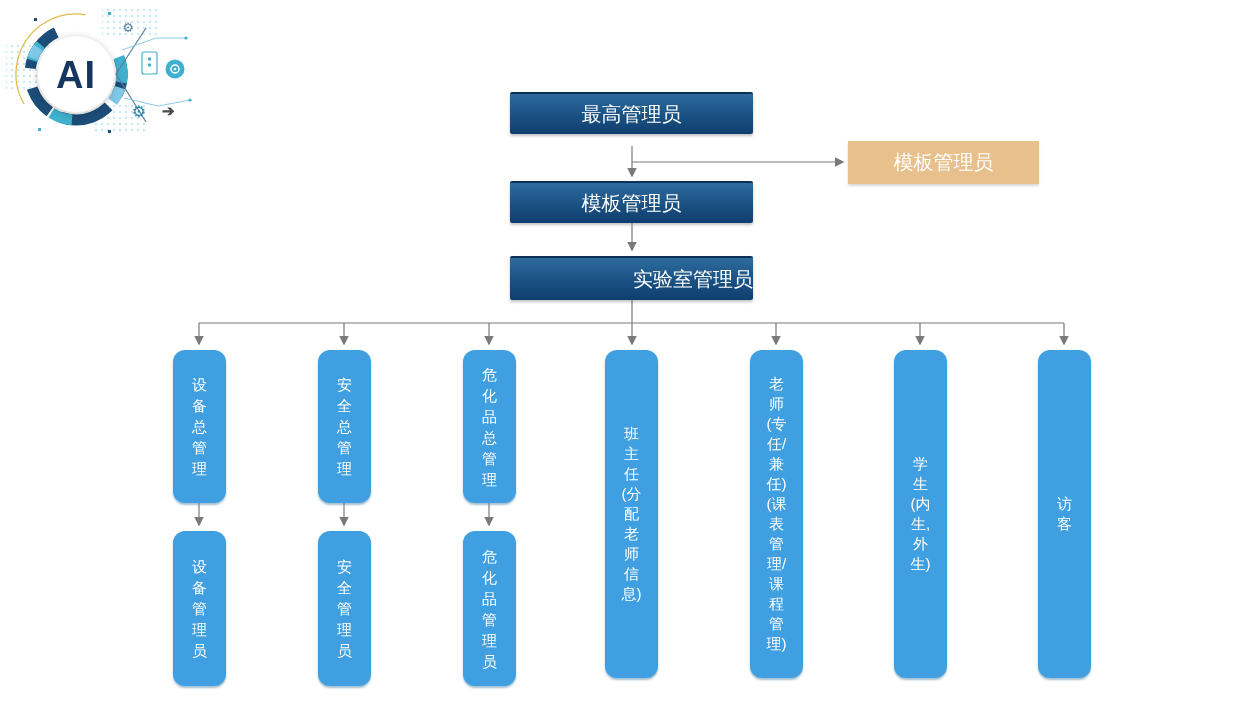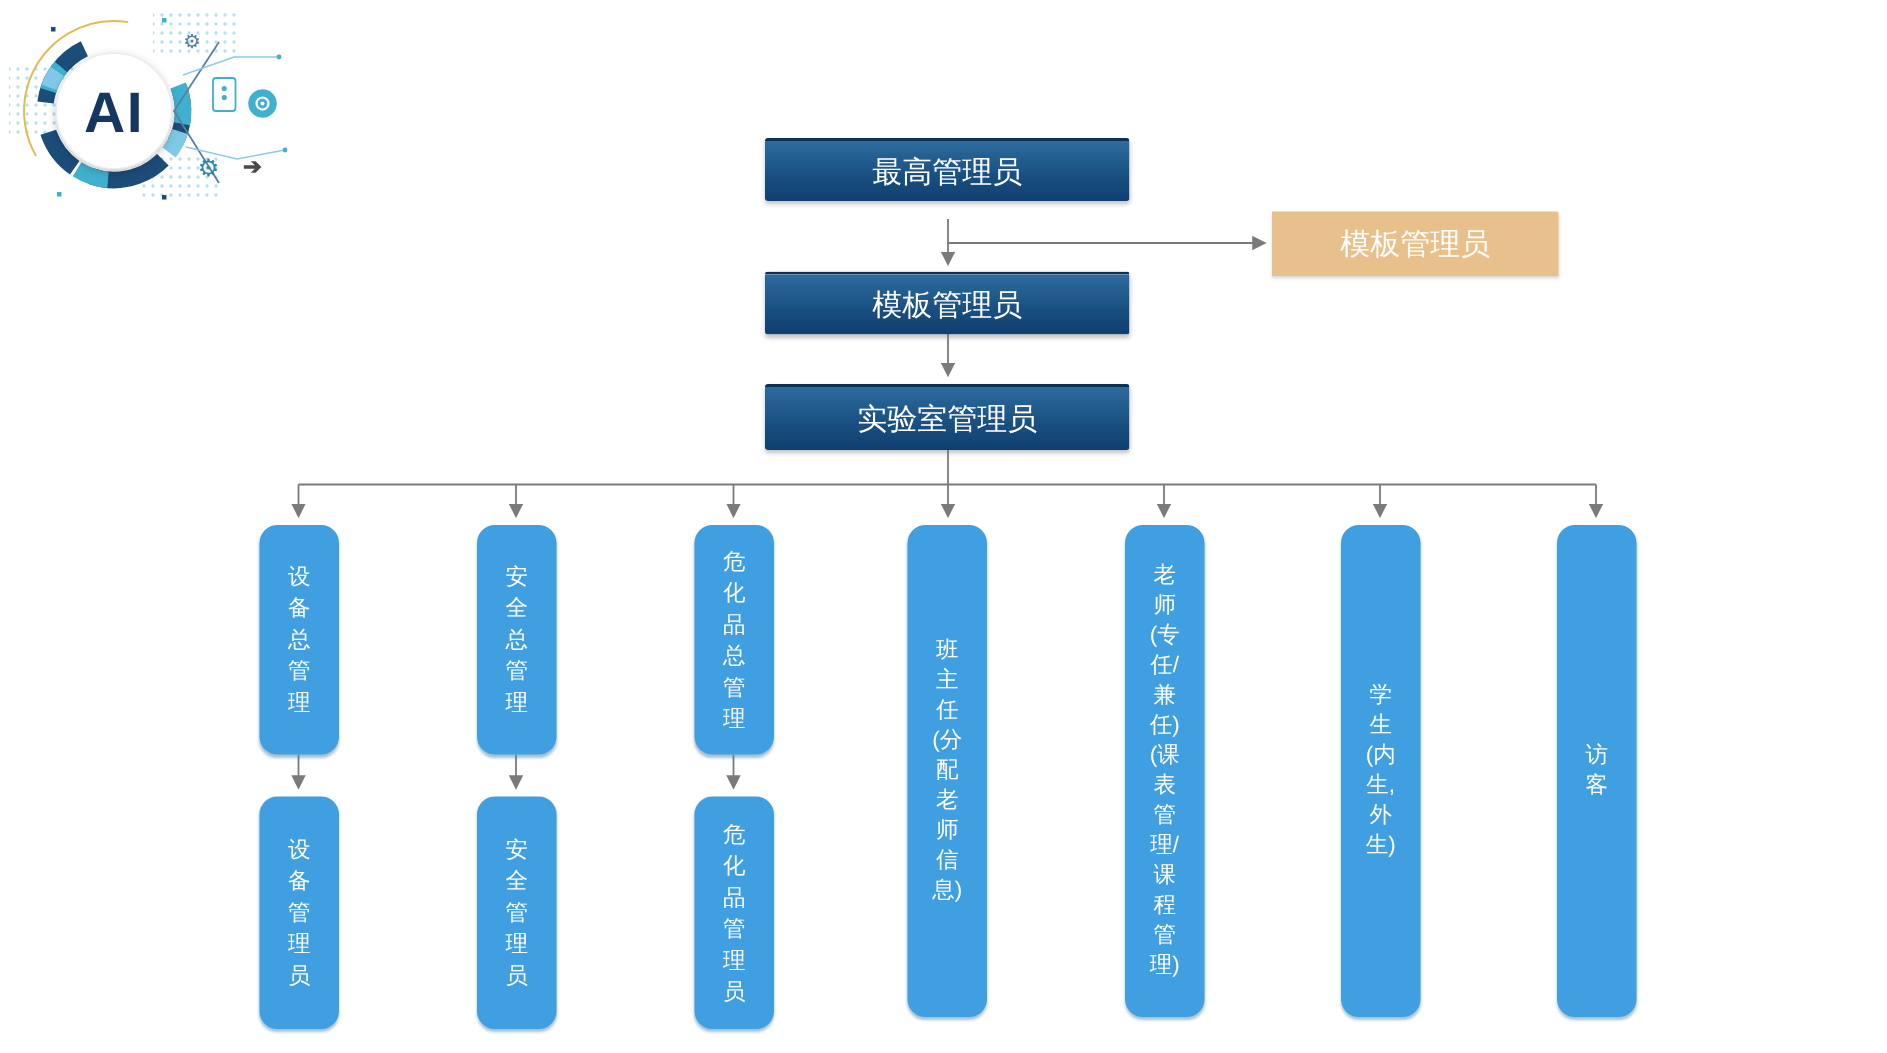--- a/index.html
+++ b/index.html
@@ -21,21 +21,21 @@
   
   .node { position:absolute; display:flex; align-items:center; justify-content:center; text-align:center; color:var(--box-text,#ffffff); }
   .navy {
     left:510px; width:243px; font-size:20px; border-radius:2px;
     background:linear-gradient(180deg, var(--navy-gradient-top,#2e6b9e) 0%, var(--navy-gradient-mid,#1a5182) 55%, var(--navy-gradient-bottom,#0f3e6f) 100%);
     border-top:2px solid var(--navy-border,#0c3056);
     box-shadow:0 2px 3px rgba(120,120,120,.45);
   }
   #node-root   { top:92px; height:40px; }
   #node-level2 { top:181px; height:40px; }
-  #node-level3 { top:256px; height:42px; }
+  #node-level3 { top:256px; height:42px;justify-content:flex-end; }
   .tan {
     left:848px; top:141px; width:191px; height:43px; font-size:20px;
     background:var(--tan-box,#e8c08b);
     box-shadow:0 2px 2px rgba(150,150,150,.35);
   }
   .col-box {
     width:53px; background:var(--column-blue,#3f9fe0); border-radius:12px;
     box-shadow:0 2px 2px rgba(90,140,175,.55);
     font-size:15px;
   }

